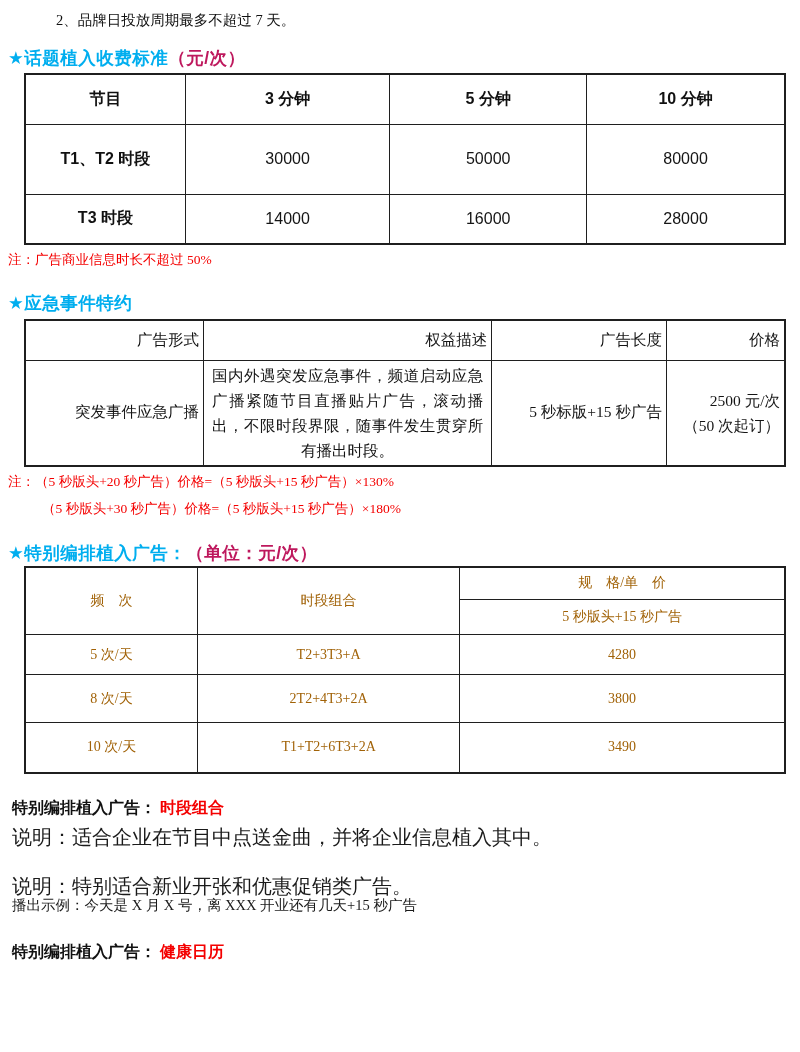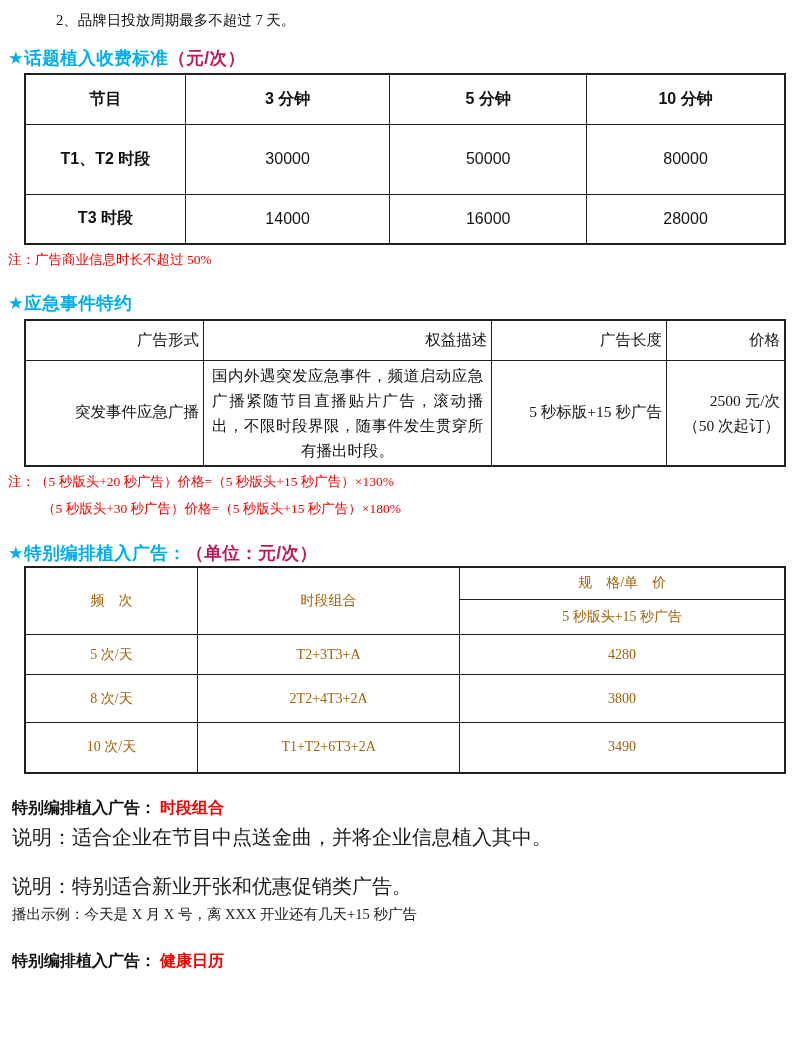--- a/index.html
+++ b/index.html
@@ -68,21 +68,21 @@
   .block{margin-left:12px;}
   .block .head{
     font-family:"Liberation Sans","DejaVu Sans",sans-serif;
     font-weight:bold;font-size:16px;line-height:22px;color:#111;
   }
   .block .head .red-name{
     font-family:"Liberation Serif","DejaVu Serif",serif;
     color:#f40000;font-weight:bold;padding-left:4px;
   }
   .block .desc{font-size:20px;line-height:19px;color:#1a1a1a;margin-top:9px;}
-  .block .extra{font-size:14.5px;line-height:19px;color:#1a1a1a;margin-top:9px;}
+  .block .extra{font-size:14.5px;line-height:19px;color:#1a1a1a;}
   .block.b1{margin-top:23px;}
   .block.b2{margin-top:30px;}
   .block.b3{margin-top:26px;}
 </style>
 </head>
 <body>
 
 <div class="intro">2、品牌日投放周期最多不超过 7 天。</div>
 
 <div class="sec-title">

